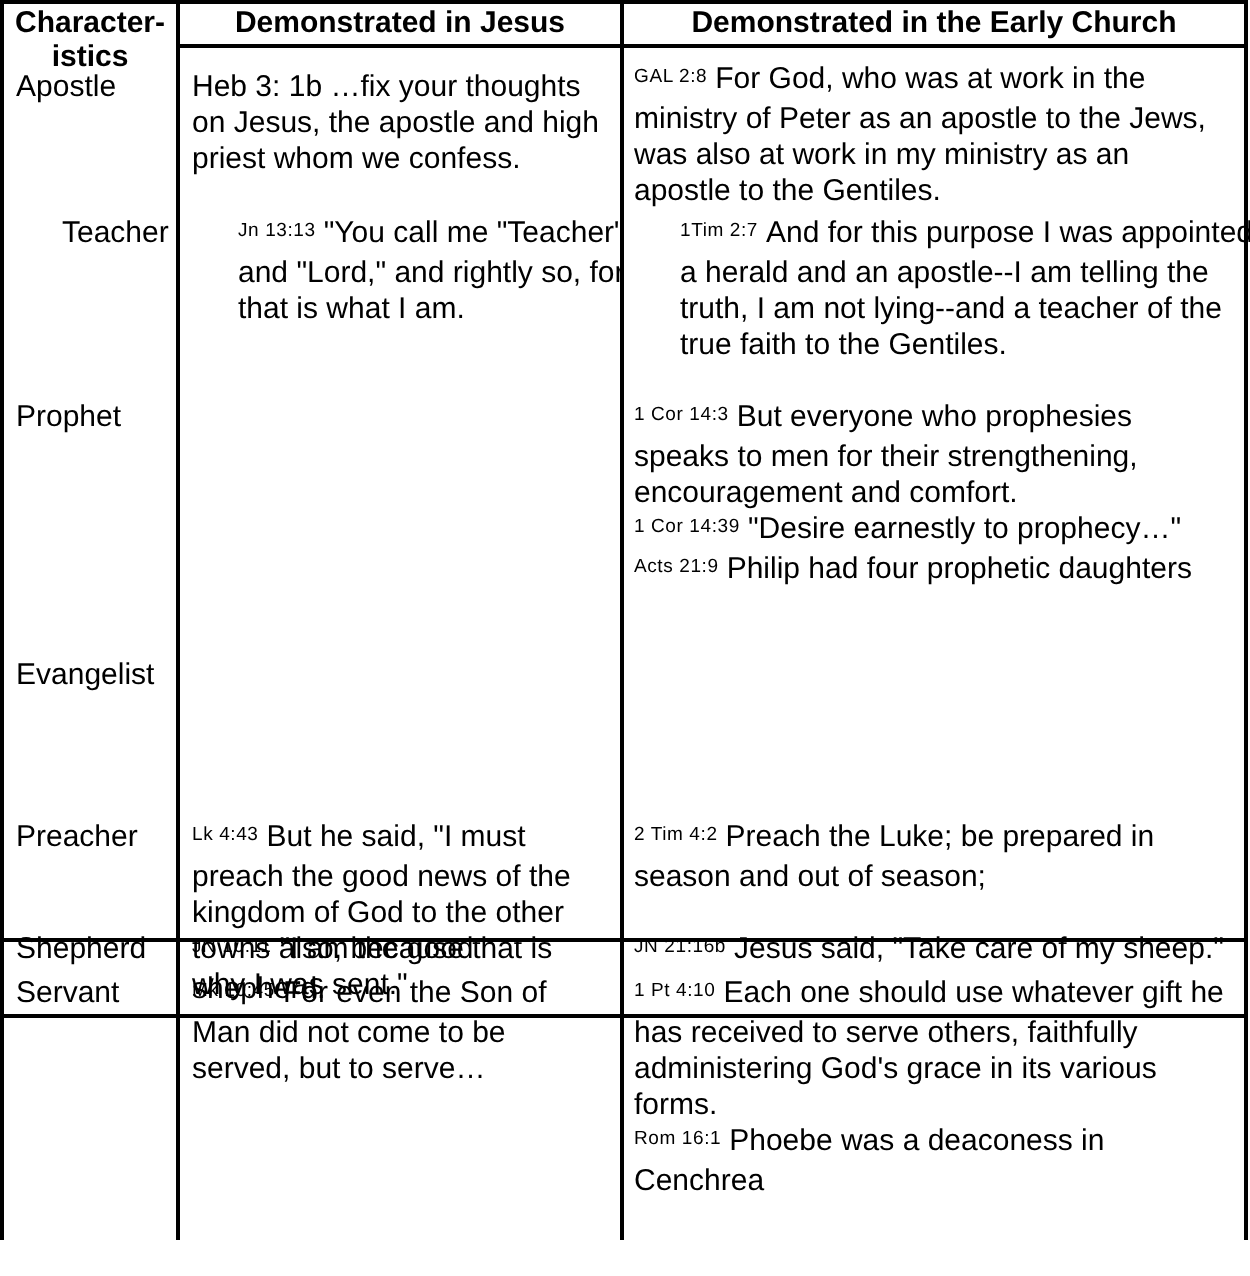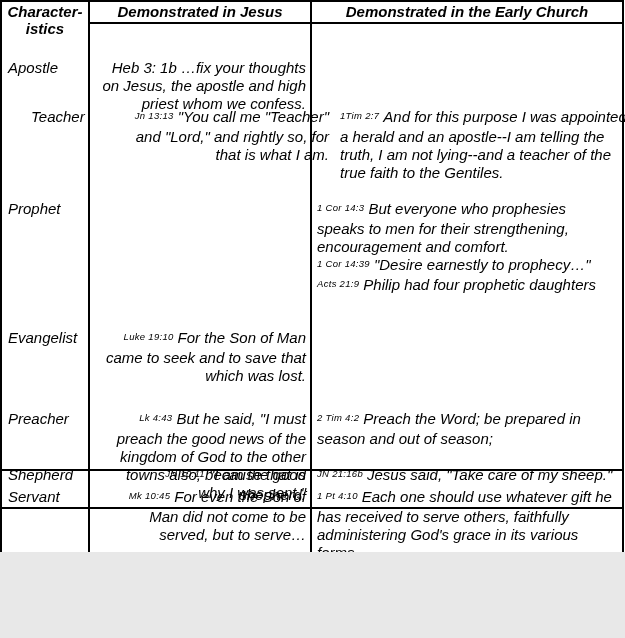--- a/index.html
+++ b/index.html
@@ -1,34 +1,33 @@
 <!DOCTYPE html>
 <html><head>
 <meta charset="utf-8">
 <style>
   html,body { margin:0; padding:0; background:#e8e8e8; }
   .page {
     position:relative;
-    width:625px; height:552px;
+    width:625px; height:638px;
     background:#ffffff;
     color:#000000;
     font-family:"Liberation Sans", sans-serif;
     overflow:hidden;
-    font-style:italic;
   }
   .line { position:absolute; background:#000000; }
   .cell { position:absolute; font-size:15px; line-height:18px; }
   .hdr  { position:absolute; font-weight:bold; font-size:15px; text-align:center; }
   .h1   { left:2px;   top:3px;  width:86px;  line-height:17px; }
   .h2   { left:90px;  top:3px;  width:220px; }
   .h3   { left:312px; top:3px;  width:310px; }
   .c1 { left:8px;   width:78px;  }
-  .c2 { left:96px;  width:210px;text-align:right; }
+  .c2 { left:96px;  width:210px; }
   .c3 { left:317px; width:297px; }
-  .r0   { top:35px;margin-top:24px;  }
+  .r0   { top:35px;  }
   .r0c3 { top:31px;  }
   .r1 { top:108px;margin-left:23px; }
   .r2 { top:200px; }
   .r3 { top:329px; }
   .r4 { top:410px; }
   .r5 { top:466px; }
   .r6 { top:488px; }
   .ref {
     font-size:9.5px;
     position:relative; top:-3px;
@@ -65,43 +64,43 @@
   <div class="cell c1 r4">Preacher</div>
   <div class="cell c1 r5">Shepherd</div>
   <div class="cell c1 r6">Servant</div>
 
   <div class="cell c2 r0">
     <div class="verse"><span>Heb 3: 1b …fix your thoughts on Jesus, the apostle and high priest whom we confess.</span></div>
   </div>
   <div class="cell c2 r1">
     <div class="verse"><span class="ref">Jn 13:13</span><span>"You call me "Teacher" and "Lord," and rightly so, for that is what I am.</span></div>
   </div>
-  <div class="cell c2 r3">
-    <div class="verse"><span class="ref">Luke 19:10</span><span>For the Son of Man came to seek and to save that which was lost.</span></div>
-  </div>
   <div class="cell c2 r4">
     <div class="verse"><span class="ref">Lk 4:43</span><span>But he said, "I must preach the good news of the kingdom of God to the other towns also, because that is why I was sent."</span></div>
   </div>
   <div class="cell c2 r5">
     <div class="verse"><span class="ref">JN 10:11</span><span>"I am the good shepherd.</span></div>
   </div>
   <div class="cell c2 r6">
     <div class="verse"><span class="ref">Mk 10:45</span><span>For even the Son of Man did not come to be served, but to serve…</span></div>
   </div>
 
+  <div class="cell c3 r0c3">
+    <div class="verse"><span class="ref">GAL 2:8</span><span>For God, who was at work in the ministry of Peter as an apostle to the Jews, was also at work in my ministry as an apostle to the Gentiles.</span></div>
+  </div>
   <div class="cell c3 r1">
     <div class="verse"><span class="ref">1Tim 2:7</span><span>And for this purpose I was appointed a herald and an apostle--I am telling the truth, I am not lying--and a teacher of the true faith to the Gentiles.</span></div>
   </div>
   <div class="cell c3 r2">
     <div class="verse"><span class="ref">1 Cor 14:3</span><span>But everyone who prophesies speaks to men for their strengthening, encouragement and comfort.</span></div>
     <div class="verse"><span class="ref">1 Cor 14:39</span><span>"Desire earnestly to prophecy…"</span></div>
     <div class="verse"><span class="ref">Acts 21:9</span><span>Philip had four prophetic daughters</span></div>
   </div>
   <div class="cell c3 r4">
-    <div class="verse"><span class="ref">2 Tim 4:2</span><span>Preach the Word; be prepared in season and out of season;</span></div>
+    <div class="verse"><span class="ref">2 Tim 4:2</span><span>Preach the Luke; be prepared in season and out of season;</span></div>
   </div>
   <div class="cell c3 r5">
     <div class="verse"><span class="ref">JN 21:16b</span><span>Jesus said, "Take care of my sheep."</span></div>
   </div>
   <div class="cell c3 r6">
     <div class="verse"><span class="ref">1 Pt 4:10</span><span>Each one should use whatever gift he has received to serve others, faithfully administering God's grace in its various forms.</span></div>
     <div class="verse"><span class="ref">Rom 16:1</span><span>Phoebe was a deaconess in Cenchrea</span></div>
   </div>
 
 </div>

